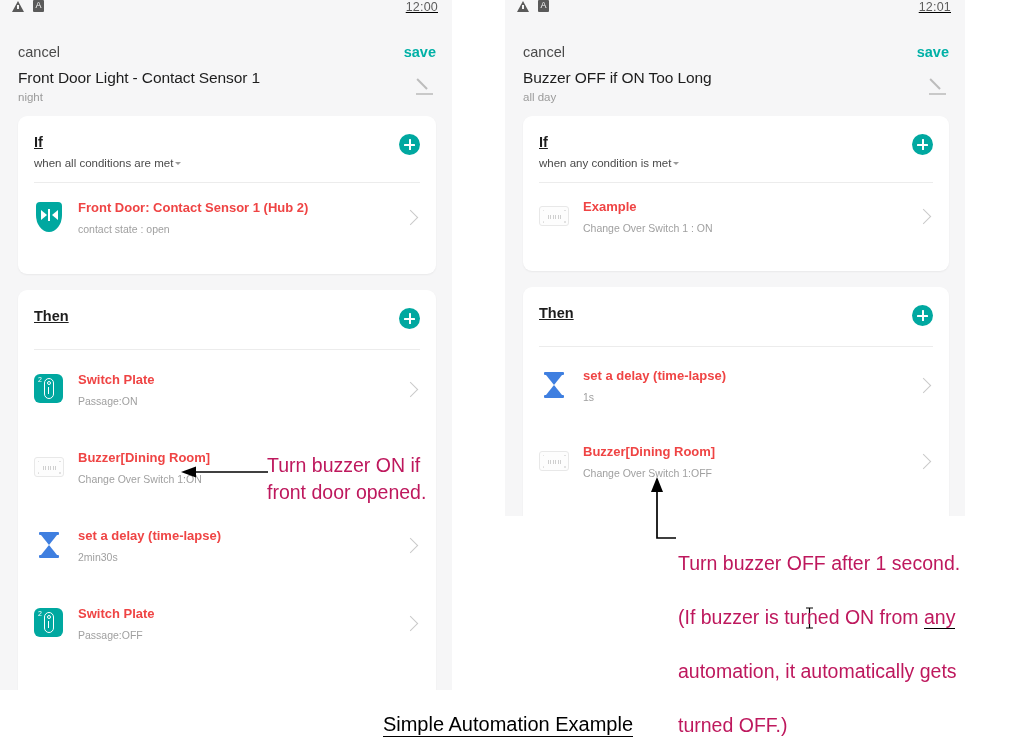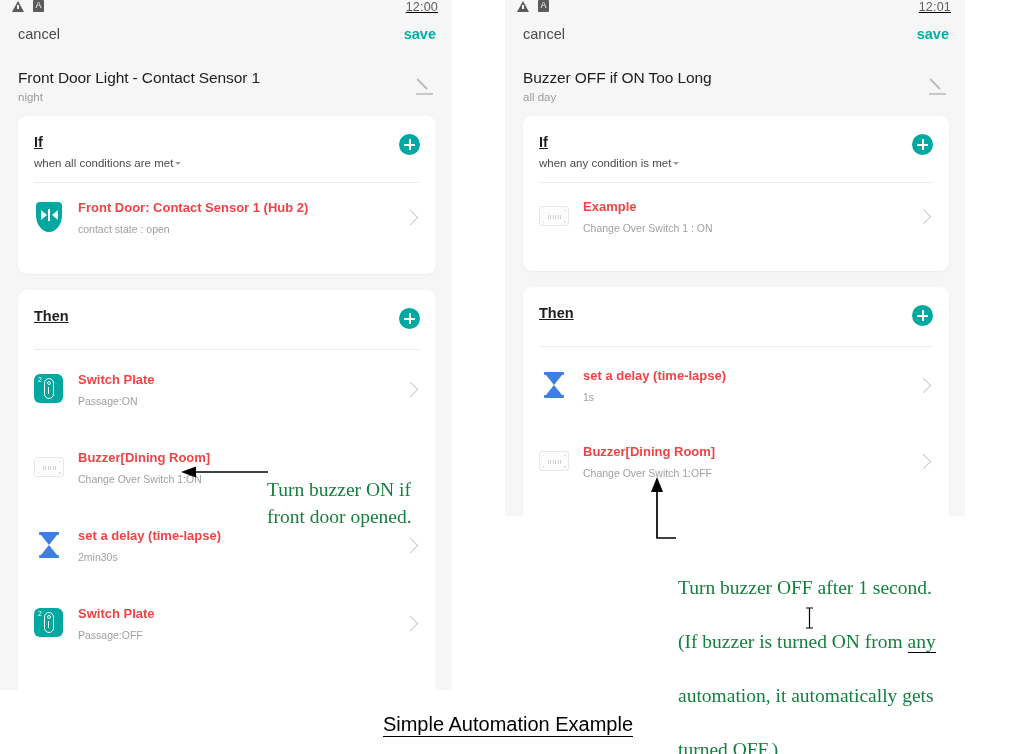--- a/index.html
+++ b/index.html
@@ -69,21 +69,21 @@
     margin-left: auto;
     font-size: 12.5px;
     color: #5d5d5d;
     letter-spacing: .2px;
   }
 
   
   .appbar {
     height: 34px;
     display: flex;
-    align-items: flex-start;
+    align-items: flex-end;
     padding: 0 16px 0 18px;
     box-sizing: border-box;
     gap: 16px;
   }
   .appbar .cancel {
     font-size: 14.5px;
     color: #4a4a4a;
   }
   .appbar .save {
     margin-left: auto;
@@ -337,26 +337,25 @@
     left: 3px; bottom: 2.6px;
     width: 0; height: 0;
     border-left: 8px solid transparent;
     border-right: 8px solid transparent;
     border-bottom: 10px solid #3f7fe0;
   }
 
   
   .anno {
     position: absolute;
-    font-family: Liberation Serif, serif;
-    color: #15803d;
+    font-family: Liberation Sans, sans-serif;
+    color: #be185d;
     font-size: 19.5px;
     line-height: 27px;
     white-space: pre-line;
-    margin-top: 24px;
   }
   #anno-left  { left: 267px; top: 452px; width: 230px; }
   #anno-right { left: 678px; top: 523px; width: 338px; }
   #caption {
     position: absolute;
     left: 0; right: 0;
     top: 713px;
     text-align: center;
     font-size: 20px;
     color: #000000;

